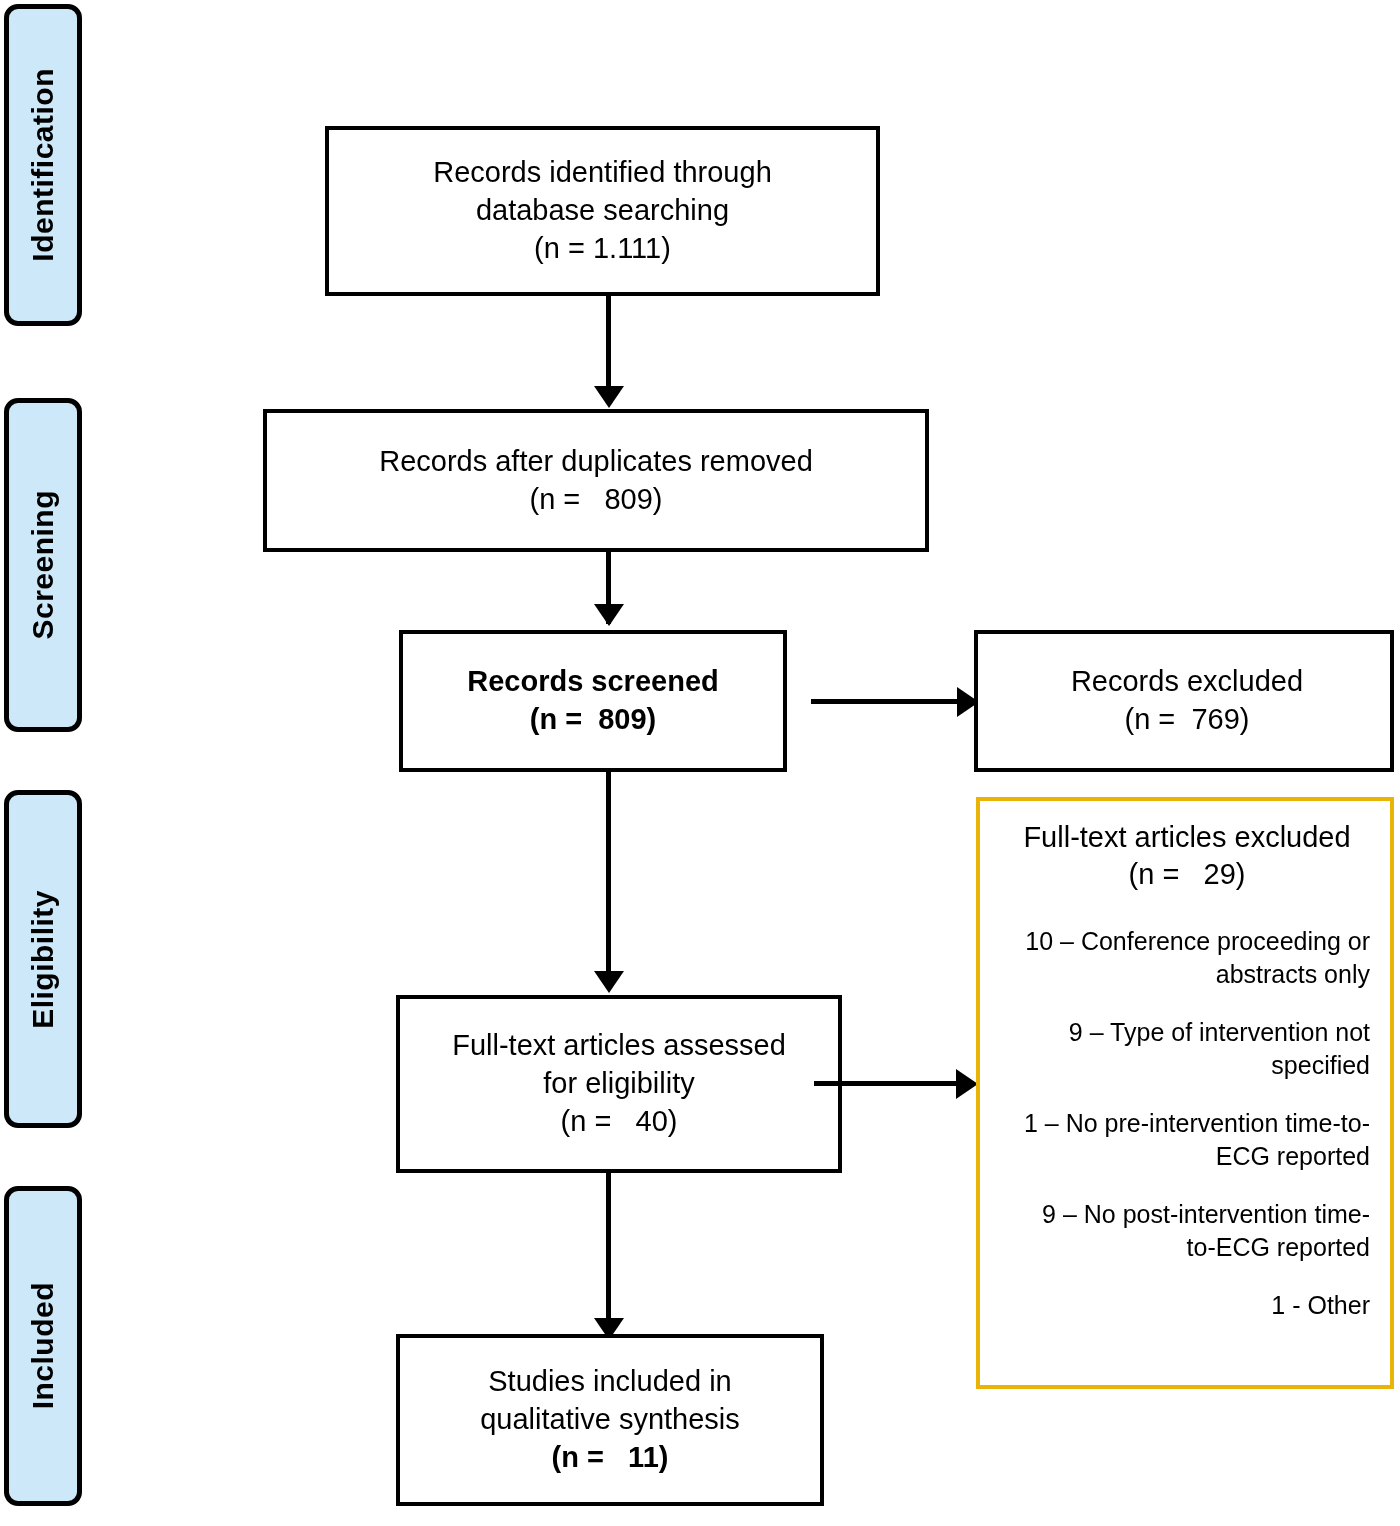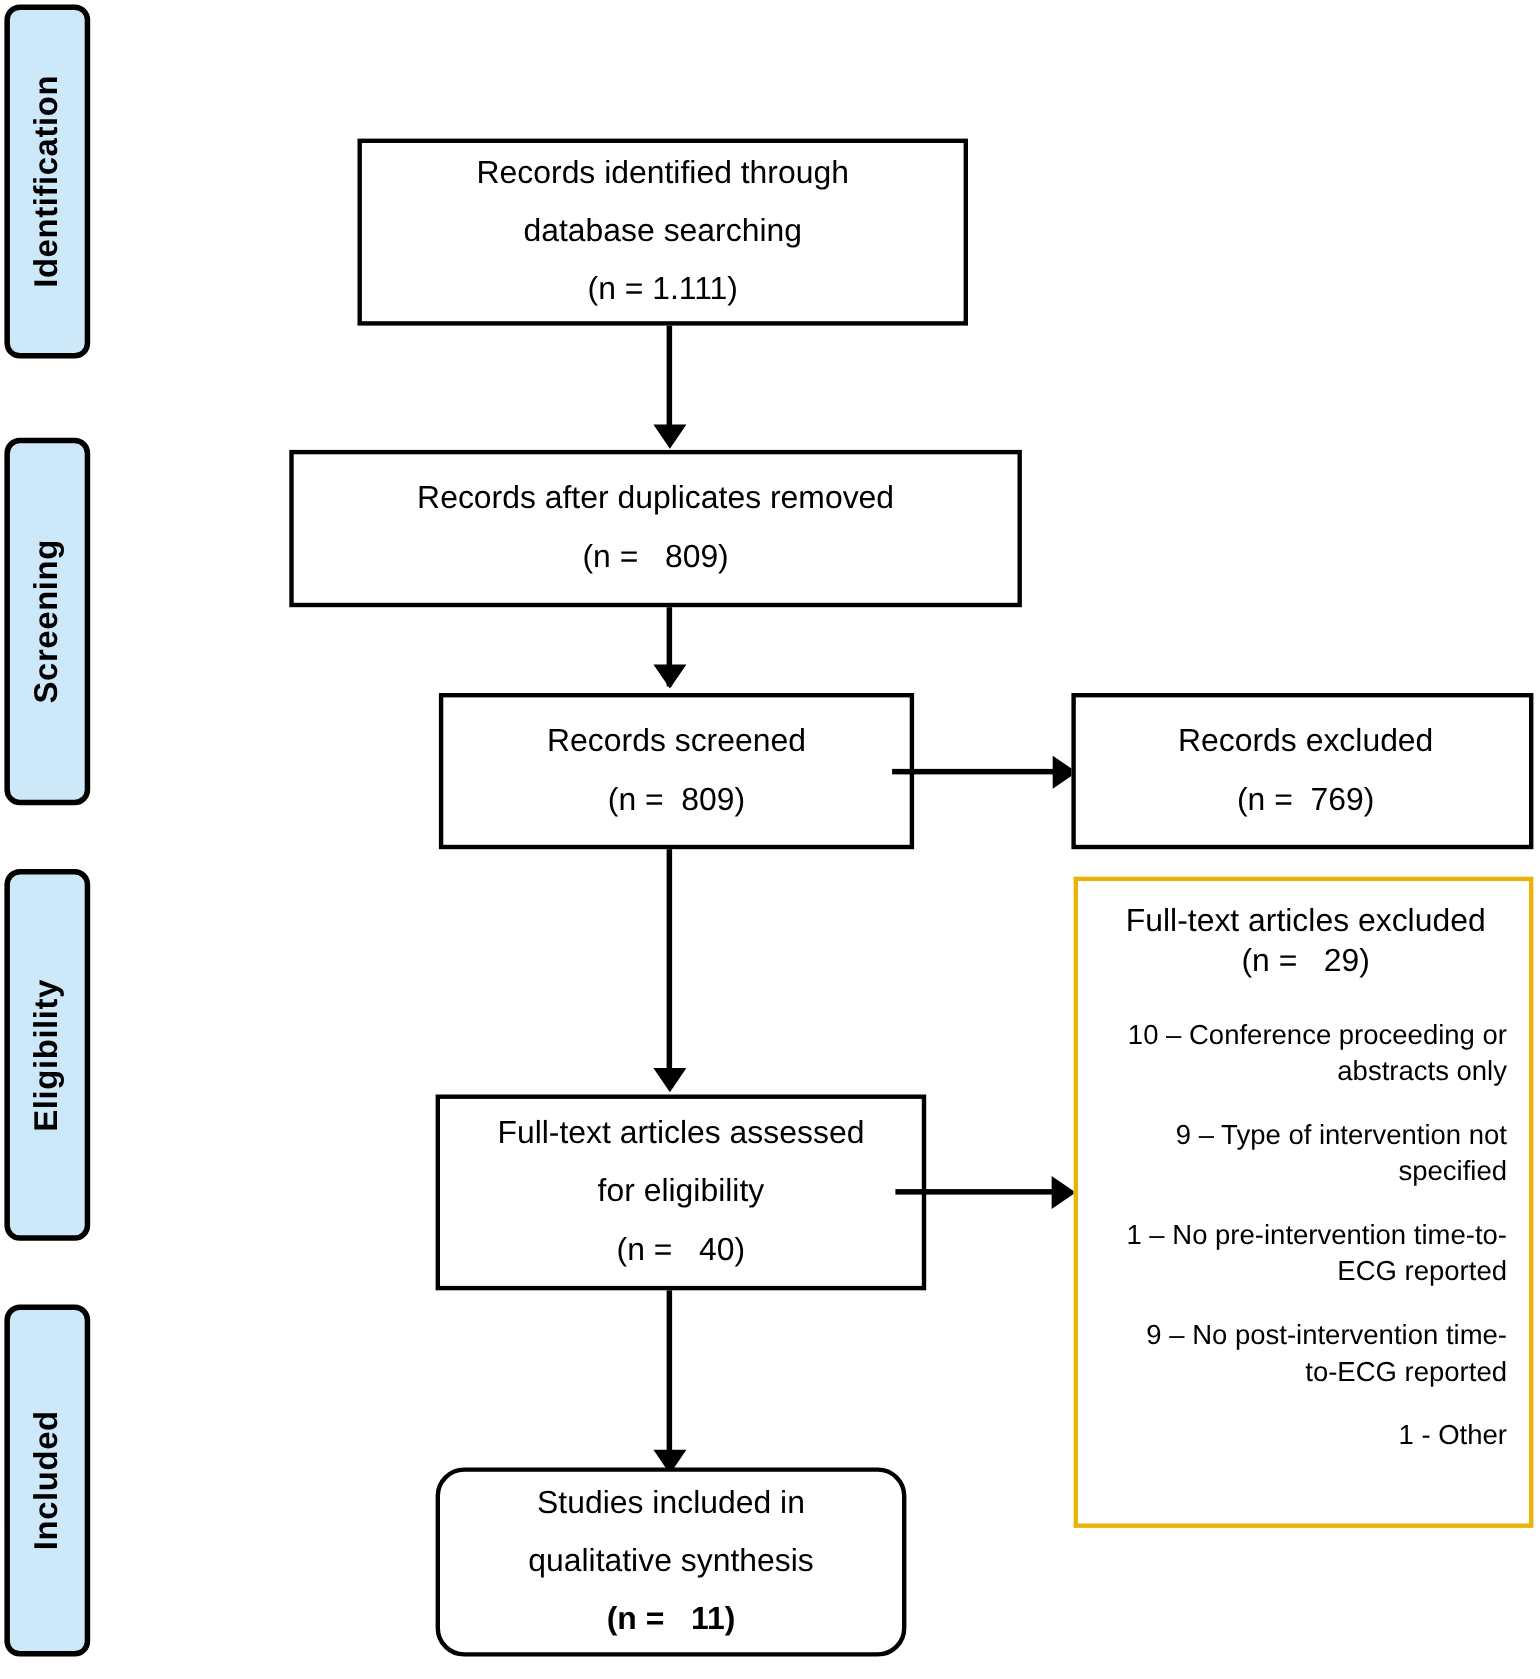--- a/index.html
+++ b/index.html
@@ -48,21 +48,20 @@
     border: 4px solid #000000;
     box-sizing: border-box;
     display: flex;
     flex-direction: column;
     align-items: center;
     justify-content: center;
     text-align: center;
     font-size: 29px;
     line-height: 1.30;
     padding: 6px 10px;
-    gap: 15px;
   }
   .flow-box .ln { white-space: pre; display: block; }
   .flow-box .ln.bold { font-weight: bold; }
 
   
   .reasons-box {
     position: absolute;
     background: #ffffff;
     border: 4px solid #eab308;
     box-sizing: border-box;
@@ -143,21 +142,21 @@
   <div class="arrow-down" style="left:594px; top:386px;"></div>
 
   <div class="flow-box" style="left:263px; top:409px; width:666px; height:143px;">
     <span class="ln">Records after duplicates removed</span>
     <span class="ln">(n =   809)</span>
   </div>
 
   <div class="conn v-line" style="left:606px; top:552px; width:5px; height:72px;"></div>
   <div class="arrow-down" style="left:594px; top:604px;"></div>
 
-  <div class="flow-box" style="left:399px; top:630px; width:432px; height:142px;">
+  <div class="flow-box" style="left:399px; top:630px; width:388px; height:142px;font-weight:bold;">
     <span class="ln">Records screened</span>
     <span class="ln">(n =  809)</span>
   </div>
 
   <div class="conn h-line" style="left:811px; top:699px; width:152px; height:5px;"></div>
   <div class="arrow-right" style="left:957px; top:687px;"></div>
 
   <div class="flow-box" style="left:974px; top:630px; width:420px; height:142px;padding-left:16px;">
     <span class="ln">Records excluded</span>
     <span class="ln">(n =  769)</span>
@@ -183,19 +182,19 @@
       <div class="rb-item">9 – Type of intervention not specified</div>
       <div class="rb-item">1 – No pre-intervention time-to-ECG reported</div>
       <div class="rb-item">9 – No post-intervention time-to-ECG reported</div>
       <div class="rb-item">1 - Other</div>
     </div>
   </div>
 
   <div class="conn v-line" style="left:606px; top:1173px; width:5px; height:148px;"></div>
   <div class="arrow-down" style="left:594px; top:1318px;"></div>
 
-  <div class="flow-box" style="left:396px; top:1334px; width:428px; height:172px;border-radius:26px;">
+  <div class="flow-box" style="left:396px; top:1334px; width:428px; height:172px;">
     <span class="ln">Studies included in</span>
     <span class="ln">qualitative synthesis</span>
     <span class="ln bold">(n =   11)</span>
   </div>
 
 </div>
 
 </body></html>

